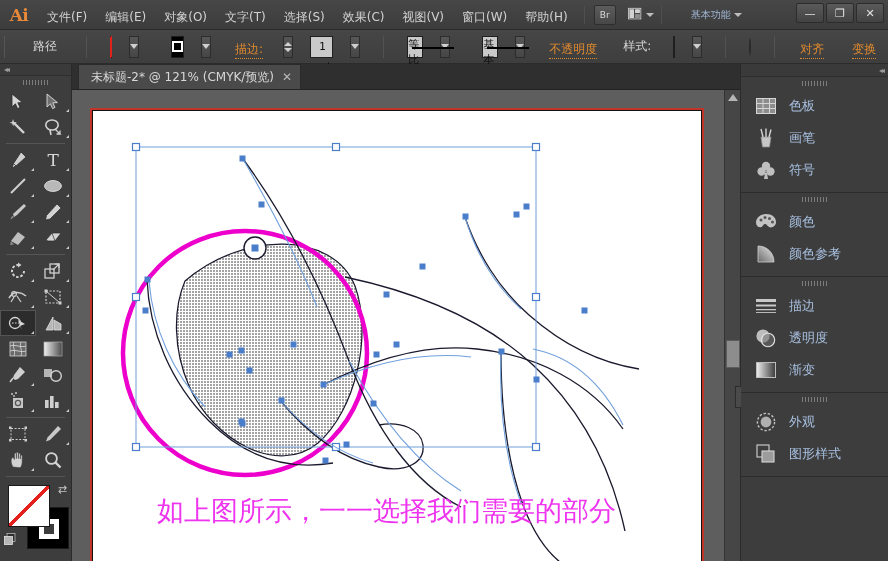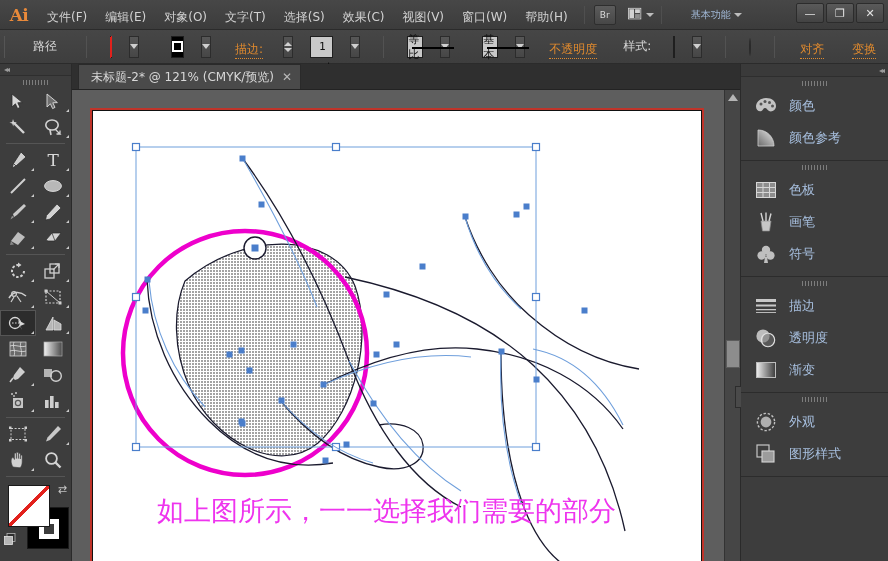--- a/index.html
+++ b/index.html
@@ -125,21 +125,21 @@
   .num-field {
     width: 54px; height: 22px; background: #c9c9c9;
     border: 1px solid #1f1f1f;
     color: #111; font-size: 11px; line-height: 20px;
     font-family: "DejaVu Sans Mono", "Liberation Mono", monospace;
     padding-left: 8px;
   }
   .profile-field {
     width: 88px; height: 22px; background: #c9c9c9;
     border: 1px solid #1f1f1f;
-    display: flex; align-items: center; justify-content: flex-end;
+    display: flex; align-items: flex-start; justify-content: flex-end;
     padding-right: 3px; position: relative;
   }
   .profile-line { position: absolute; left: 4px; top: 10px; width: 42px; height: 2px; background: #000; }
   .profile-text { color: #111; font-size: 11px; }
   .style-box {
     width: 26px; height: 22px; background: #d7d7d7; border: 1px solid #1f1f1f;
   }
   .donut-icon {
     width: 18px; height: 18px; border-radius: 50%;
     background: conic-gradient(#c9c9c9 0 25%, #6e6e6e 25% 50%, #c9c9c9 50% 75%, #6e6e6e 75% 100%);
@@ -740,20 +740,55 @@
       <span class="dbl-arrow">◂◂</span>
     </div>
     <div class="dock-side-tab"></div>
 
     <div class="dock-group">
       <div class="dock-grip">
           <i></i>
         </div>
       <div class="dock-row">
         <span class="dock-ico">
+          <svg width="20" height="16" viewBox="0 0 20 16">
+              <rect x="0.5" y="0.5" width="19" height="15" fill="#8d8d8d" stroke="#d6d6d6"></rect>
+              <path d="M7 0.5 L7 15.5 M13.5 0.5 L13.5 15.5 M0.5 5.5 L19.5 5.5 M0.5 10.5 L19.5 10.5" stroke="#d6d6d6" stroke-width="1"></path>
+            </svg>
+        </span>
+        <span class="dock-label">色板</span>
+      </div>
+      <div class="dock-row">
+        <span class="dock-ico">
+          <svg width="20" height="20" viewBox="0 0 20 20">
+              <path d="M5 9 L15 9 L13.5 19 L6.5 19 Z" fill="#c6c6c6" stroke="#8b8b8b" stroke-width="0.7"></path>
+              <path d="M7 9 L5 1 M10 9 L10 0.5 M13 9 L15 1.5" stroke="#d4d4d4" stroke-width="1.4"></path>
+            </svg>
+        </span>
+        <span class="dock-label">画笔</span>
+      </div>
+      <div class="dock-row">
+        <span class="dock-ico">
+          <svg width="20" height="20" viewBox="0 0 20 20">
+              <circle cx="10" cy="6" r="4.2" fill="#bfbfbf"></circle>
+              <circle cx="5.6" cy="11.5" r="4.2" fill="#bfbfbf"></circle>
+              <circle cx="14.4" cy="11.5" r="4.2" fill="#bfbfbf"></circle>
+              <path d="M9 13 L8 19 L12 19 L11 13 Z" fill="#bfbfbf"></path>
+            </svg>
+        </span>
+        <span class="dock-label">符号</span>
+      </div>
+    </div>
+
+    <div class="dock-group">
+      <div class="dock-grip">
+          <i></i>
+        </div>
+      <div class="dock-row">
+        <span class="dock-ico">
           <svg width="22" height="18" viewBox="0 0 22 18">
               <path d="M11 1 C5 1 1 5 1 9.5 C1 13 4 15 6.5 14 C8.5 13.2 8 11 10 11 C12 11 12 13 14 14 C17 15.4 21 13 21 9 C21 4.4 17 1 11 1 Z" fill="#c3c3c3"></path>
               <circle cx="6" cy="7" r="1.5" fill="#555"></circle>
               <circle cx="10" cy="4.6" r="1.5" fill="#555"></circle>
               <circle cx="14.5" cy="5.4" r="1.5" fill="#555"></circle>
               <circle cx="17.5" cy="9" r="1.5" fill="#555"></circle>
             </svg>
         </span>
         <span class="dock-label">颜色</span>
       </div>
@@ -773,55 +808,20 @@
       </div>
     </div>
 
     <div class="dock-group">
       <div class="dock-grip">
           <i></i>
         </div>
       <div class="dock-row">
         <span class="dock-ico">
           <svg width="20" height="16" viewBox="0 0 20 16">
-              <rect x="0.5" y="0.5" width="19" height="15" fill="#8d8d8d" stroke="#d6d6d6"></rect>
-              <path d="M7 0.5 L7 15.5 M13.5 0.5 L13.5 15.5 M0.5 5.5 L19.5 5.5 M0.5 10.5 L19.5 10.5" stroke="#d6d6d6" stroke-width="1"></path>
-            </svg>
-        </span>
-        <span class="dock-label">色板</span>
-      </div>
-      <div class="dock-row">
-        <span class="dock-ico">
-          <svg width="20" height="20" viewBox="0 0 20 20">
-              <path d="M5 9 L15 9 L13.5 19 L6.5 19 Z" fill="#c6c6c6" stroke="#8b8b8b" stroke-width="0.7"></path>
-              <path d="M7 9 L5 1 M10 9 L10 0.5 M13 9 L15 1.5" stroke="#d4d4d4" stroke-width="1.4"></path>
-            </svg>
-        </span>
-        <span class="dock-label">画笔</span>
-      </div>
-      <div class="dock-row">
-        <span class="dock-ico">
-          <svg width="20" height="20" viewBox="0 0 20 20">
-              <circle cx="10" cy="6" r="4.2" fill="#bfbfbf"></circle>
-              <circle cx="5.6" cy="11.5" r="4.2" fill="#bfbfbf"></circle>
-              <circle cx="14.4" cy="11.5" r="4.2" fill="#bfbfbf"></circle>
-              <path d="M9 13 L8 19 L12 19 L11 13 Z" fill="#bfbfbf"></path>
-            </svg>
-        </span>
-        <span class="dock-label">符号</span>
-      </div>
-    </div>
-
-    <div class="dock-group">
-      <div class="dock-grip">
-          <i></i>
-        </div>
-      <div class="dock-row">
-        <span class="dock-ico">
-          <svg width="20" height="16" viewBox="0 0 20 16">
               <rect x="0" y="1" width="20" height="3" fill="#c8c8c8"></rect>
               <rect x="0" y="6.5" width="20" height="2" fill="#c8c8c8"></rect>
               <rect x="0" y="11" width="20" height="1.3" fill="#c8c8c8"></rect>
               <rect x="0" y="14" width="20" height="0.9" fill="#c8c8c8"></rect>
             </svg>
         </span>
         <span class="dock-label">描边</span>
       </div>
       <div class="dock-row">
         <span class="dock-ico">

